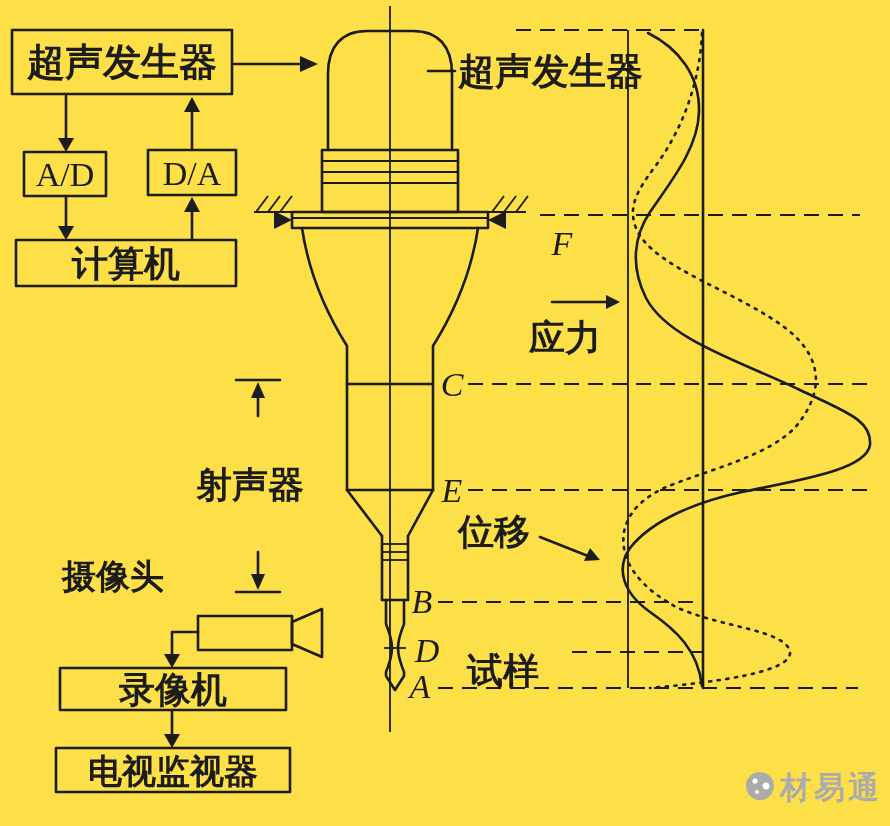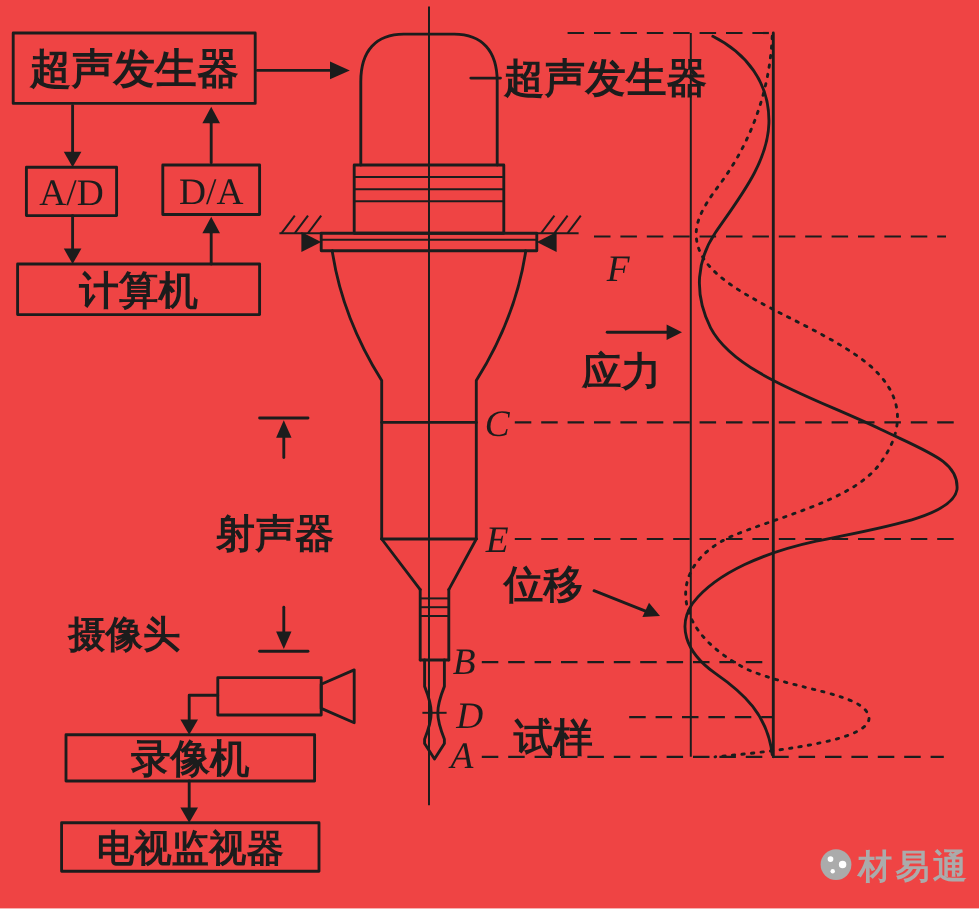--- a/index.html
+++ b/index.html
@@ -1,16 +1,16 @@
 <!DOCTYPE html>
 <html><head>
 <meta charset="utf-8">
 <style>
   html,body{margin:0;padding:0;background:#fff;}
-  .stage{position:relative;width:890px;height:826px;background:#ef4444;overflow:hidden;}
+  .stage{position:relative;width:890px;height:826px;background:#fde047;overflow:hidden;}
   svg{display:block;}
   .ln{stroke:#1c1c1c;stroke-width:2.6;fill:none;stroke-linecap:round;stroke-linejoin:round;}
   .thin{stroke:#1c1c1c;stroke-width:1.8;fill:none;}
   .dash{stroke:#1c1c1c;stroke-width:2;fill:none;stroke-dasharray:15 9;}
   .dot{stroke:#1c1c1c;stroke-width:2.6;fill:none;stroke-dasharray:2.2 6.5;stroke-linecap:round;}
   .fillb{fill:#1c1c1c;stroke:none;}
   .cn{font-family:"Liberation Sans",sans-serif;font-weight:bold;fill:#1c1c1c;}
   .rm{font-family:"Liberation Serif",serif;fill:#1c1c1c;}
   .it{font-family:"Liberation Serif",serif;font-style:italic;fill:#1c1c1c;}
   .wm{fill:#ababab;}

